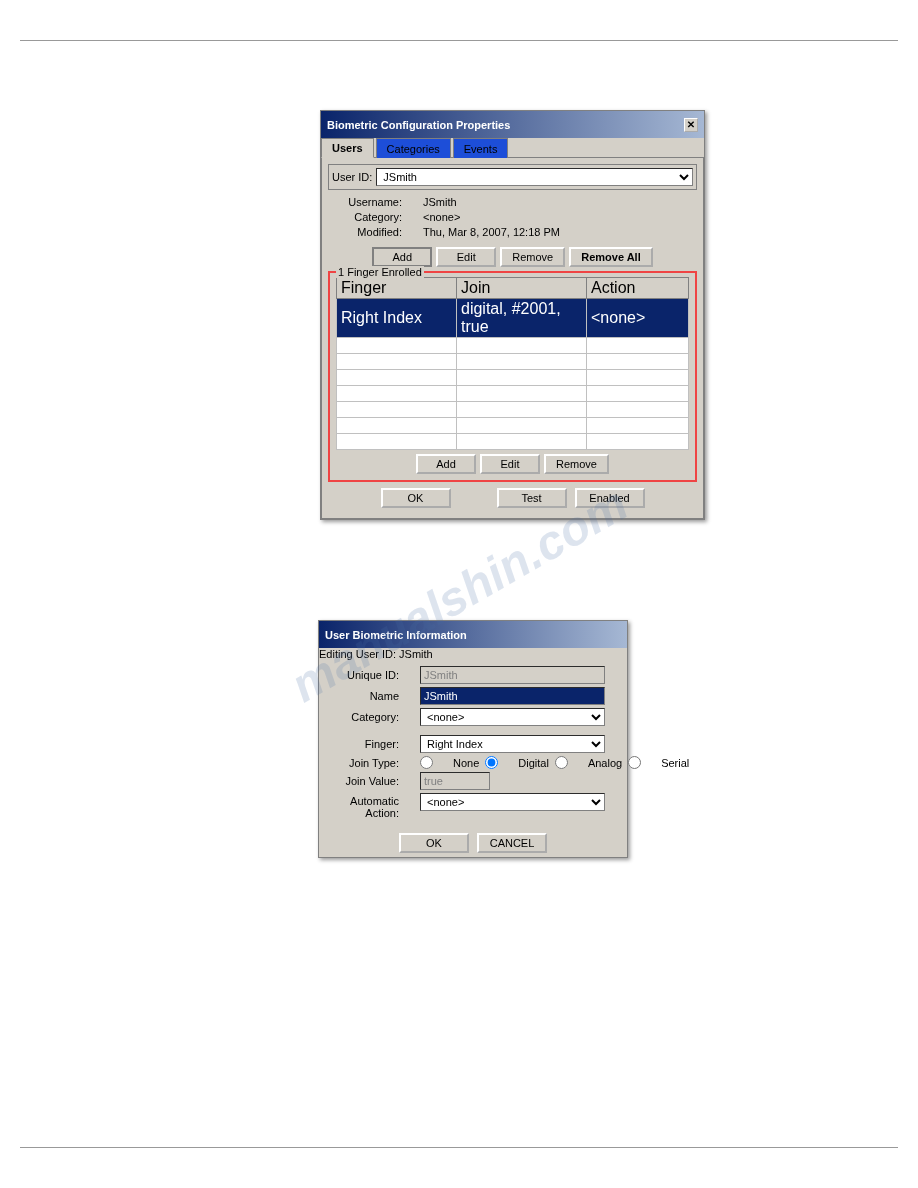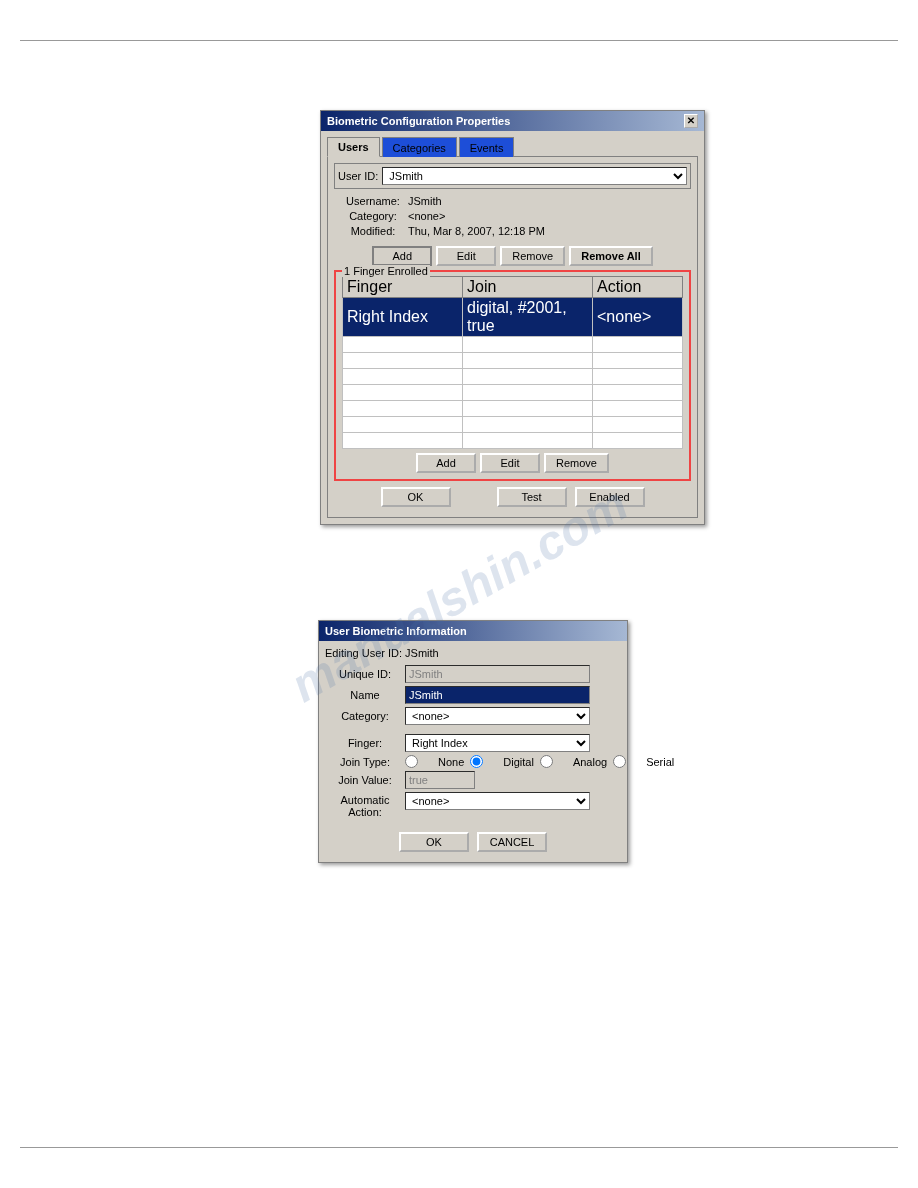--- a/index.html
+++ b/index.html
@@ -59,41 +59,41 @@
 
     .dialog-titlebar {
       background: linear-gradient(to right, #0a246a, #a6b8d4);
       color: white;
       font-size: 11px;
       font-weight: bold;
       padding: 3px 6px;
       display: flex;
       align-items: center;
       justify-content: space-between;
-      height: 20px;
+      height: 27px;
       text-align: right;
     }
 
     .dialog-close-btn {
       background: #d4d0c8;
       border: 1px outset #ffffff;
       color: #000;
       font-size: 10px;
       font-weight: bold;
       width: 14px;
       height: 14px;
       display: flex;
       align-items: center;
       justify-content: center;
       cursor: pointer;
       line-height: 1;
     }
 
     .dialog-content {
-      padding: 6px;
+      padding: 0;
       border-radius: 8px;
     }
 
     
     .tabs-bar {
       display: flex;
       align-items: flex-end;
       margin-bottom: 0;
     }
     .tab {
@@ -135,22 +135,22 @@
     
     .form-row {
       display: flex;
       align-items: center;
       margin-bottom: 3px;
     }
     .form-label {
       font-size: 11px;
       color: #000;
       min-width: 70px;
-      text-align: center;
-      margin-right: 0;
+      text-align: right;
+      margin-right: 21px;
     }
     .form-value {
       font-size: 11px;
       color: #000;
     }
 
     
     .btn {
       background: #d4d0c8;
       border: 2px outset #ffffff;

